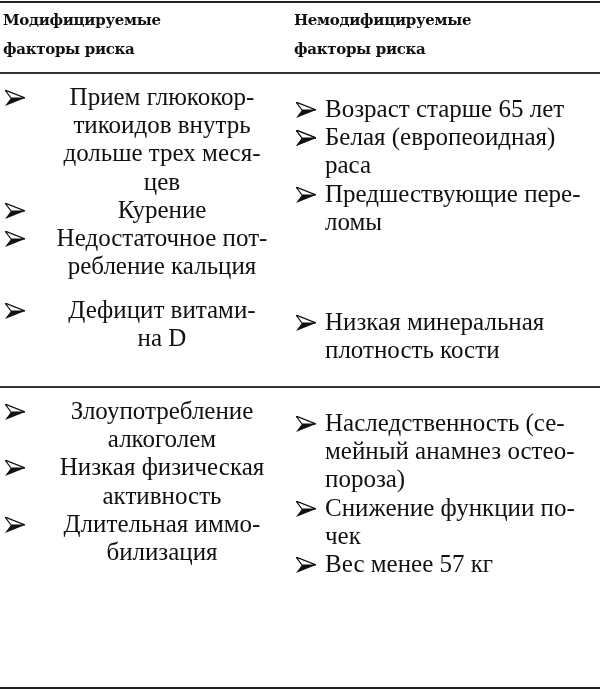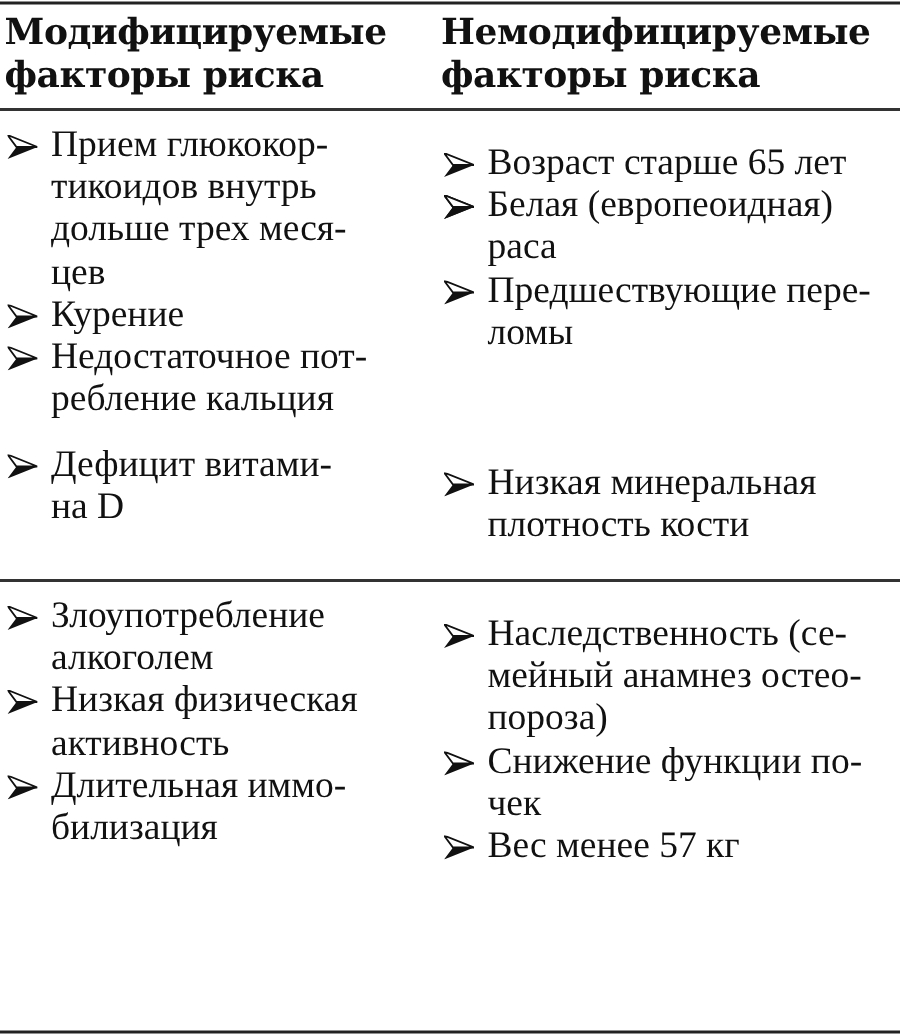--- a/index.html
+++ b/index.html
@@ -2,26 +2,26 @@
 <html><head>
 <meta charset="utf-8">
 <style>
   html, body { margin: 0; padding: 0; background: #ffffff; }
   body { width: 600px; height: 690px; overflow: hidden; position: relative;
          font-family: "DejaVu Serif", "Liberation Serif", serif; color: #111; }
   .table { position: absolute; left: 0; top: 0; width: 600px; }
   .rule { position: absolute; left: 0; width: 600px; background: #222; }
   .rule.thick { height: 2px; }
   .rule.thin { height: 1.5px; background: #333; }
-  .head { position: absolute; top: 6px; font-weight: bold; font-size: 24px; line-height: 29px;
+  .head { position: absolute; top: 6px; font-weight: bold; font-size: 15px; line-height: 29px;
           font-family: "DejaVu Serif", serif; letter-spacing: -0.3px; }
   .head.left { left: 3px; }
   .head.right { left: 294px; }
   .cell { position: absolute; font-family: "Liberation Serif", serif; font-size: 25px; line-height: 28.2px; }
-  .cell.left { left: 0; width: 290px; }
+  .cell.left { left: 0; width: 290px; text-align: center; }
   .cell.right { left: 291px; width: 309px; margin-top: 12px; }
   .item { position: relative; padding-left: 34px; }
   .bullet { position: absolute; left: 5px; top: 0; width: 22px; height: 28px; }
   .bullet svg { position: absolute; top: 7px; left: 0; }
   .line { display: block; white-space: nowrap; }
 </style>
 </head>
 <body>
 
 <div class="table">

